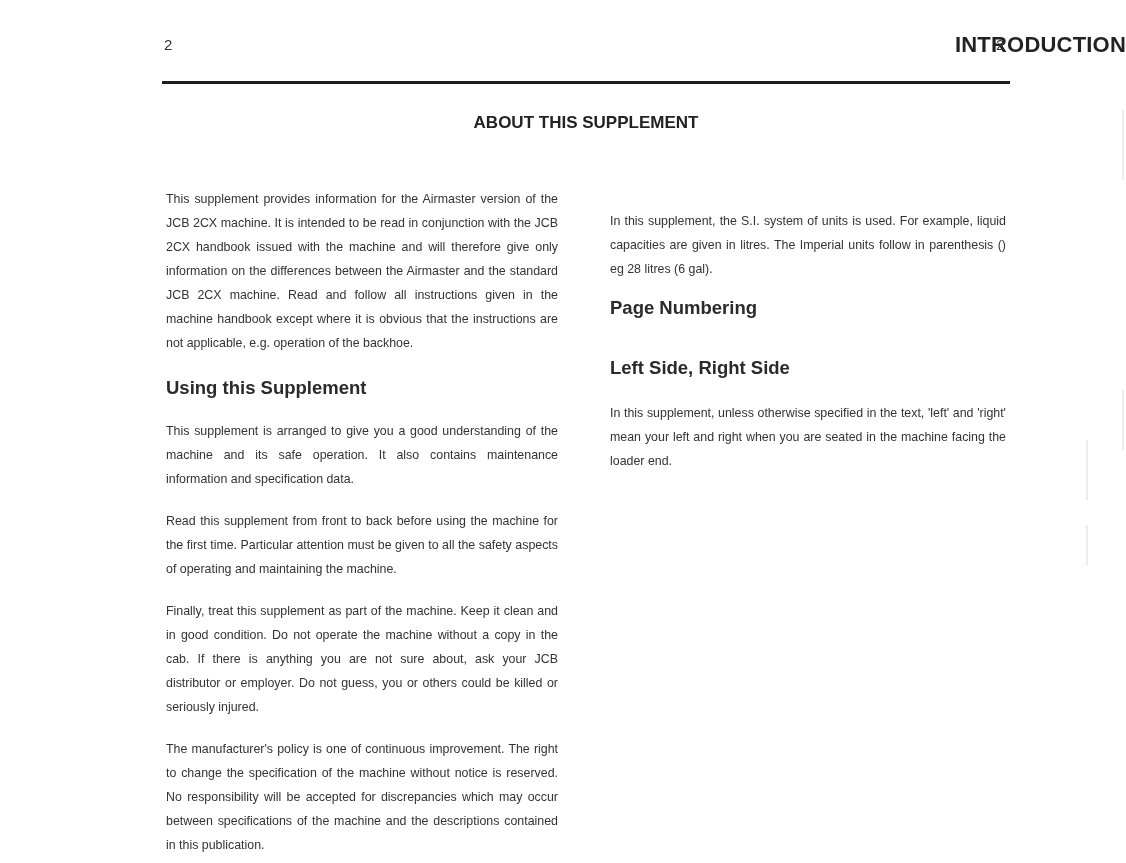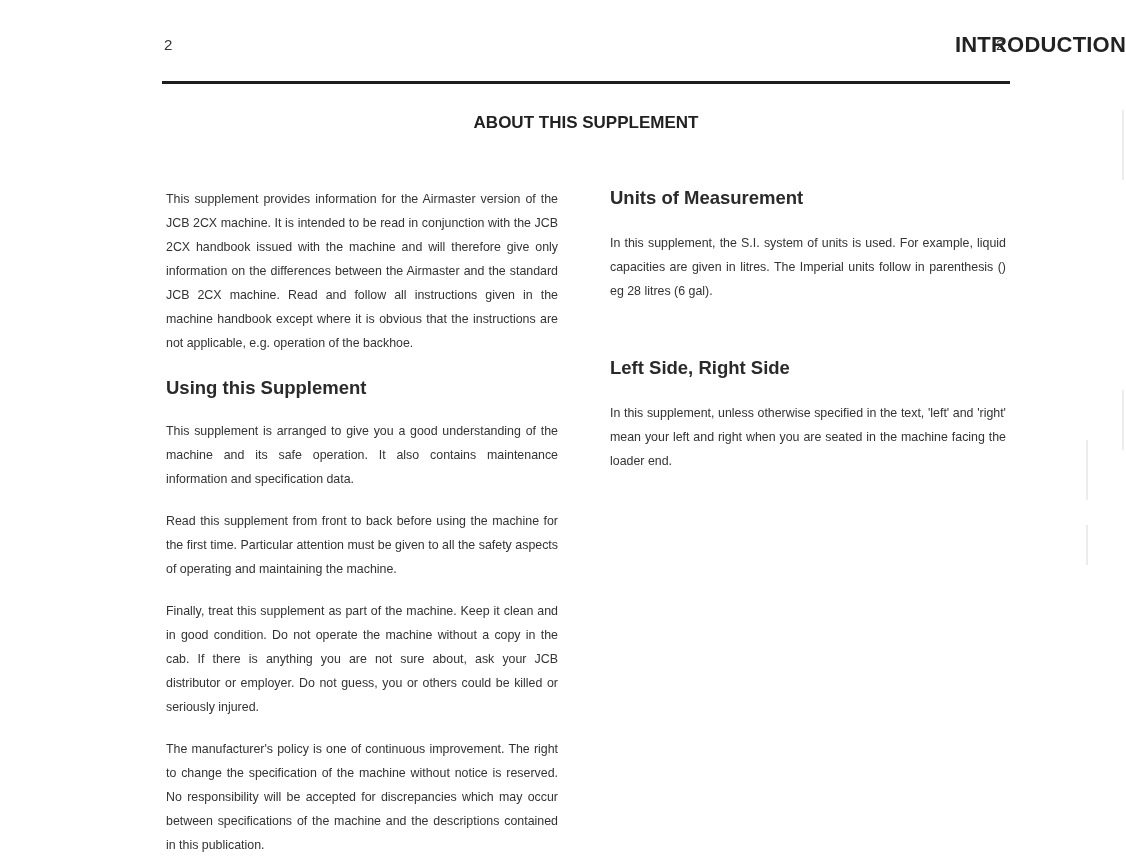--- a/index.html
+++ b/index.html
@@ -56,24 +56,24 @@
   <p>This supplement is arranged to give you a good understanding of the machine and its safe operation. It also contains maintenance information and specification data.</p>
   <div class="gap-p"></div>
   <p>Read this supplement from front to back before using the machine for the first time. Particular attention must be given to all the safety aspects of operating and maintaining the machine.</p>
   <div class="gap-p"></div>
   <p>Finally, treat this supplement as part of the machine. Keep it clean and in good condition. Do not operate the machine without a copy in the cab. If there is anything you are not sure about, ask your JCB distributor or employer. Do not guess, you or others could be killed or seriously injured.</p>
   <div class="gap-p"></div>
   <p>The manufacturer's policy is one of continuous improvement. The right to change the specification of the machine without notice is reserved. No responsibility will be accepted for discrepancies which may occur between specifications of the machine and the descriptions contained in this publication.</p>
 </div>
 
 <div class="col right">
-  <h2>Units of Measurement</h2>
   <div style="height:22px"></div>
   <p>In this supplement, the S.I. system of units is used. For example, liquid capacities are given in litres. The Imperial units follow in parenthesis () eg 28 litres (6 gal).</p>
   <div style="height:16px"></div>
+  <h2>Page Numbering</h2>
   <div style="height:22px"></div>
   <div style="height:16px"></div>
   <h2>Left Side, Right Side</h2>
   <div style="height:22px"></div>
   <p>In this supplement, unless otherwise specified in the text, 'left' and 'right' mean your left and right when you are seated in the machine facing the loader end.</p>
 </div>
 
 <div class="scan-mark" style="left:1122px; top:110px; height:70px;"></div>
 <div class="scan-mark" style="left:1122px; top:390px; height:60px;"></div>
 <div class="scan-mark" style="left:1086px; top:440px; height:60px;"></div>

